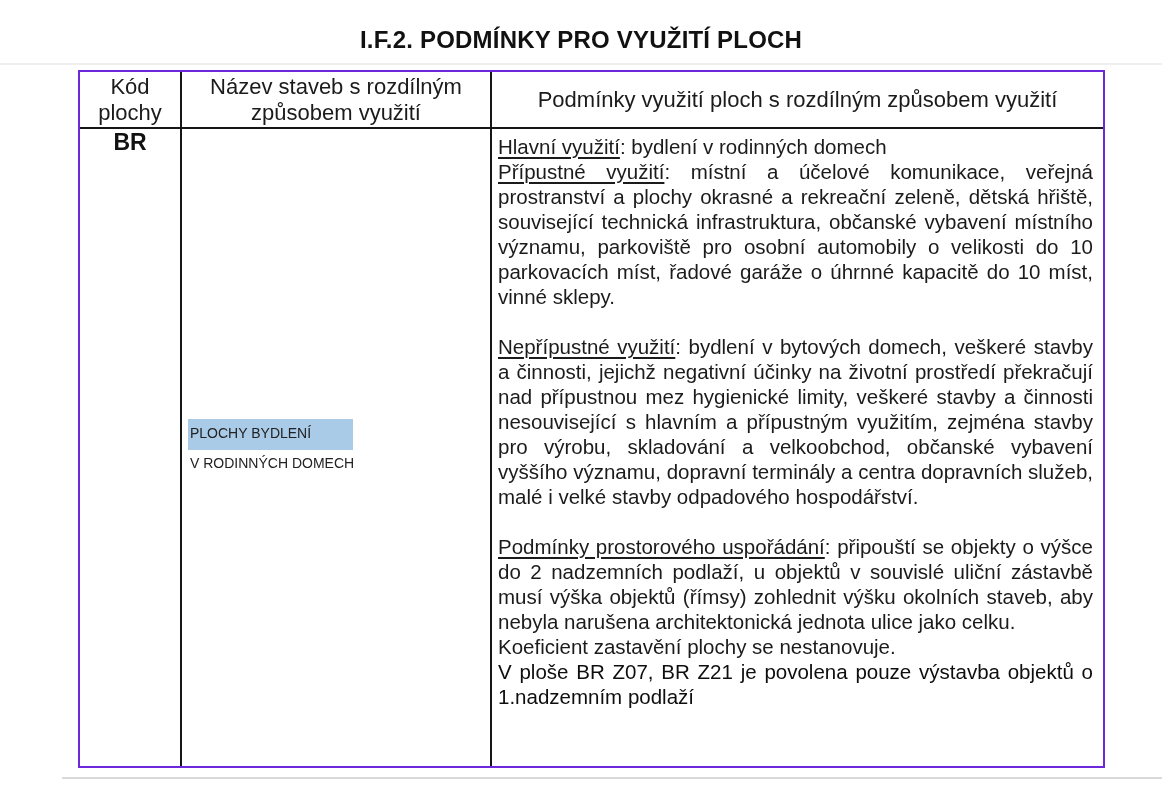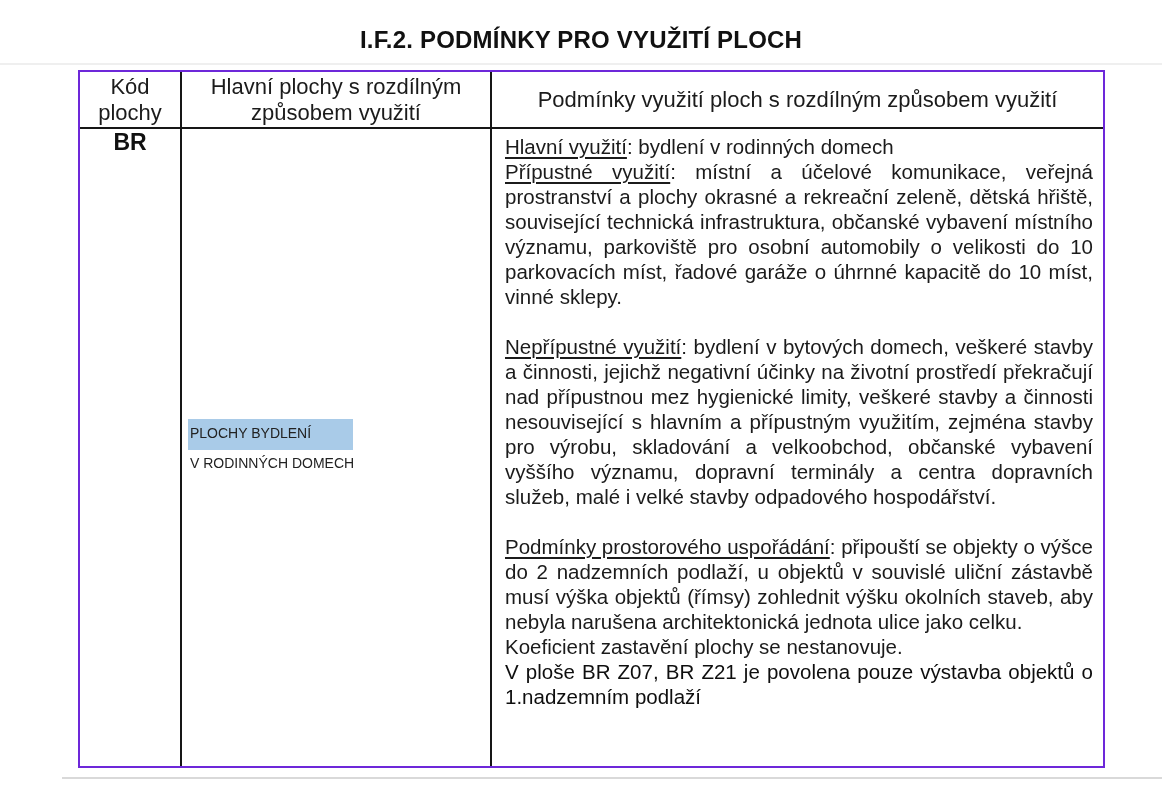--- a/index.html
+++ b/index.html
@@ -92,21 +92,21 @@
   }
   .name-line1-wrap {
     line-height: 27px;
   }
   .name-highlight {
     display: inline-block;
     padding: 1px 42px 3px 2px;
     margin-left: -2px;
   }
   .cond-cell {
-    padding: 5px 10px 0 13px;
+    padding: 5px 10px 0 6px;
     font-size: 20.5px;
     line-height: 25px;
     text-align: justify;
     color: #1b1b1b;
   }
   .cond-cell p {
     margin: 0;
   }
   .cond-cell p.bold {
     font-weight: normal;
@@ -125,21 +125,21 @@
 
 <div class="doc-title">I.F.2. PODMÍNKY PRO VYUŽITÍ PLOCH</div>
 
 <div class="artifact-line-top"></div>
 <div class="artifact-line-bottom"></div>
 
 <div class="zoning-table">
 
   <div class="cell hdr col-sep">Kód plochy</div>
 
-  <div class="cell hdr col-sep">Hlavní plochy s rozdílným způsobem využití</div>
+  <div class="cell hdr col-sep">Název staveb s rozdílným způsobem využití</div>
 
   <div class="cell hdr">Podmínky využití ploch s rozdílným způsobem využití</div>
 
   <div class="cell code-cell col-sep">
     <span>BR</span>
   </div>
 
   <div class="cell name-cell col-sep">
     <div class="name-line1-wrap">
       <span class="name-highlight" style="background-color: rgb(169, 203, 232);">PLOCHY BYDLENÍ</span>

